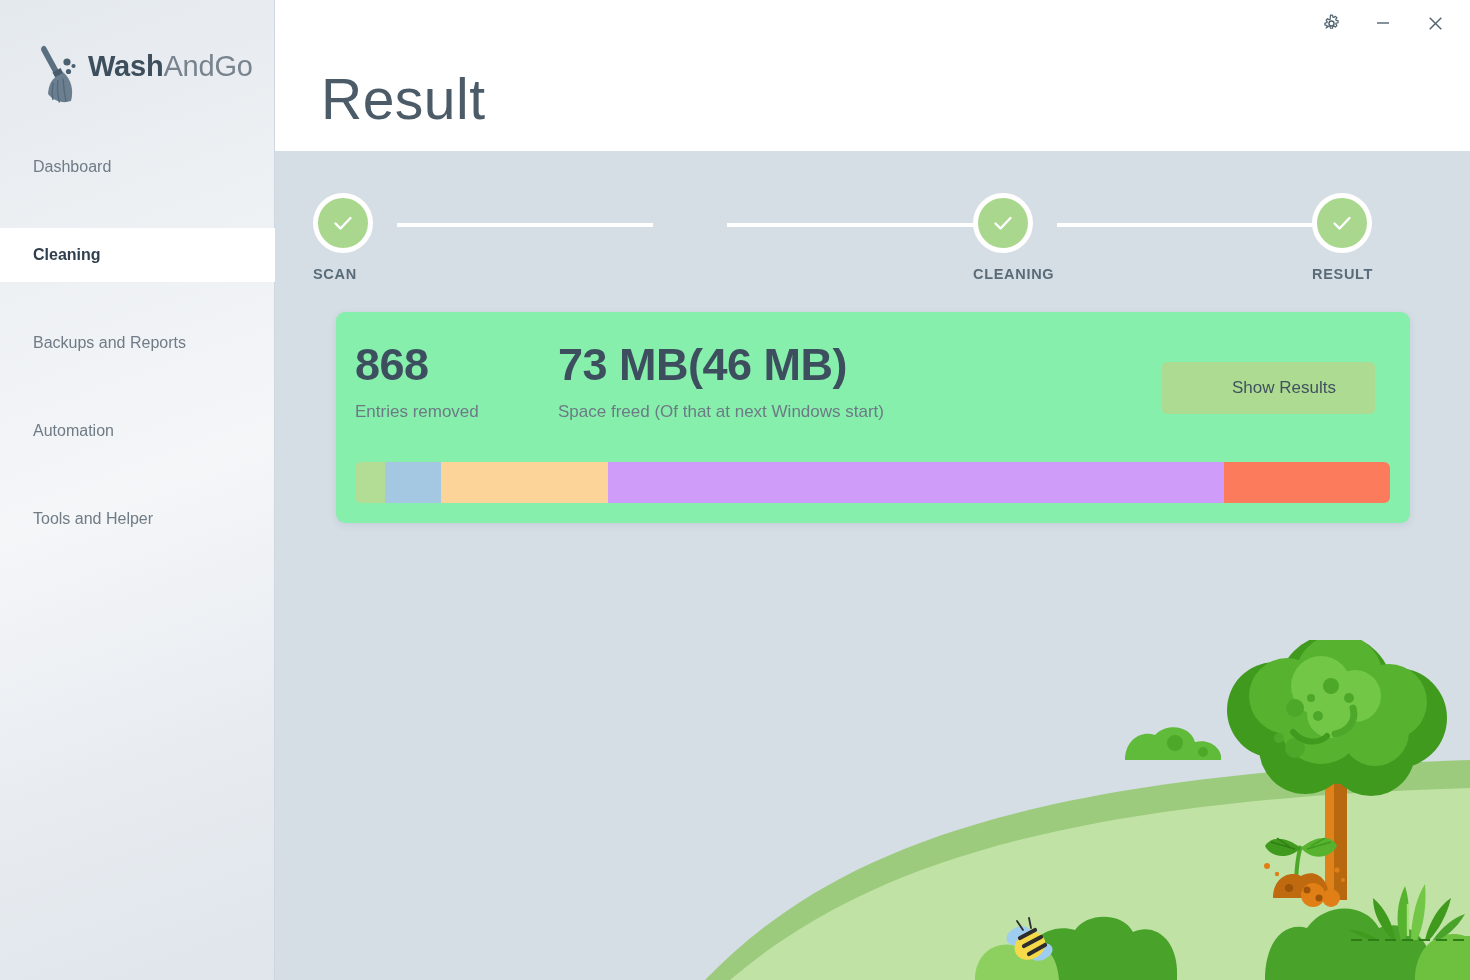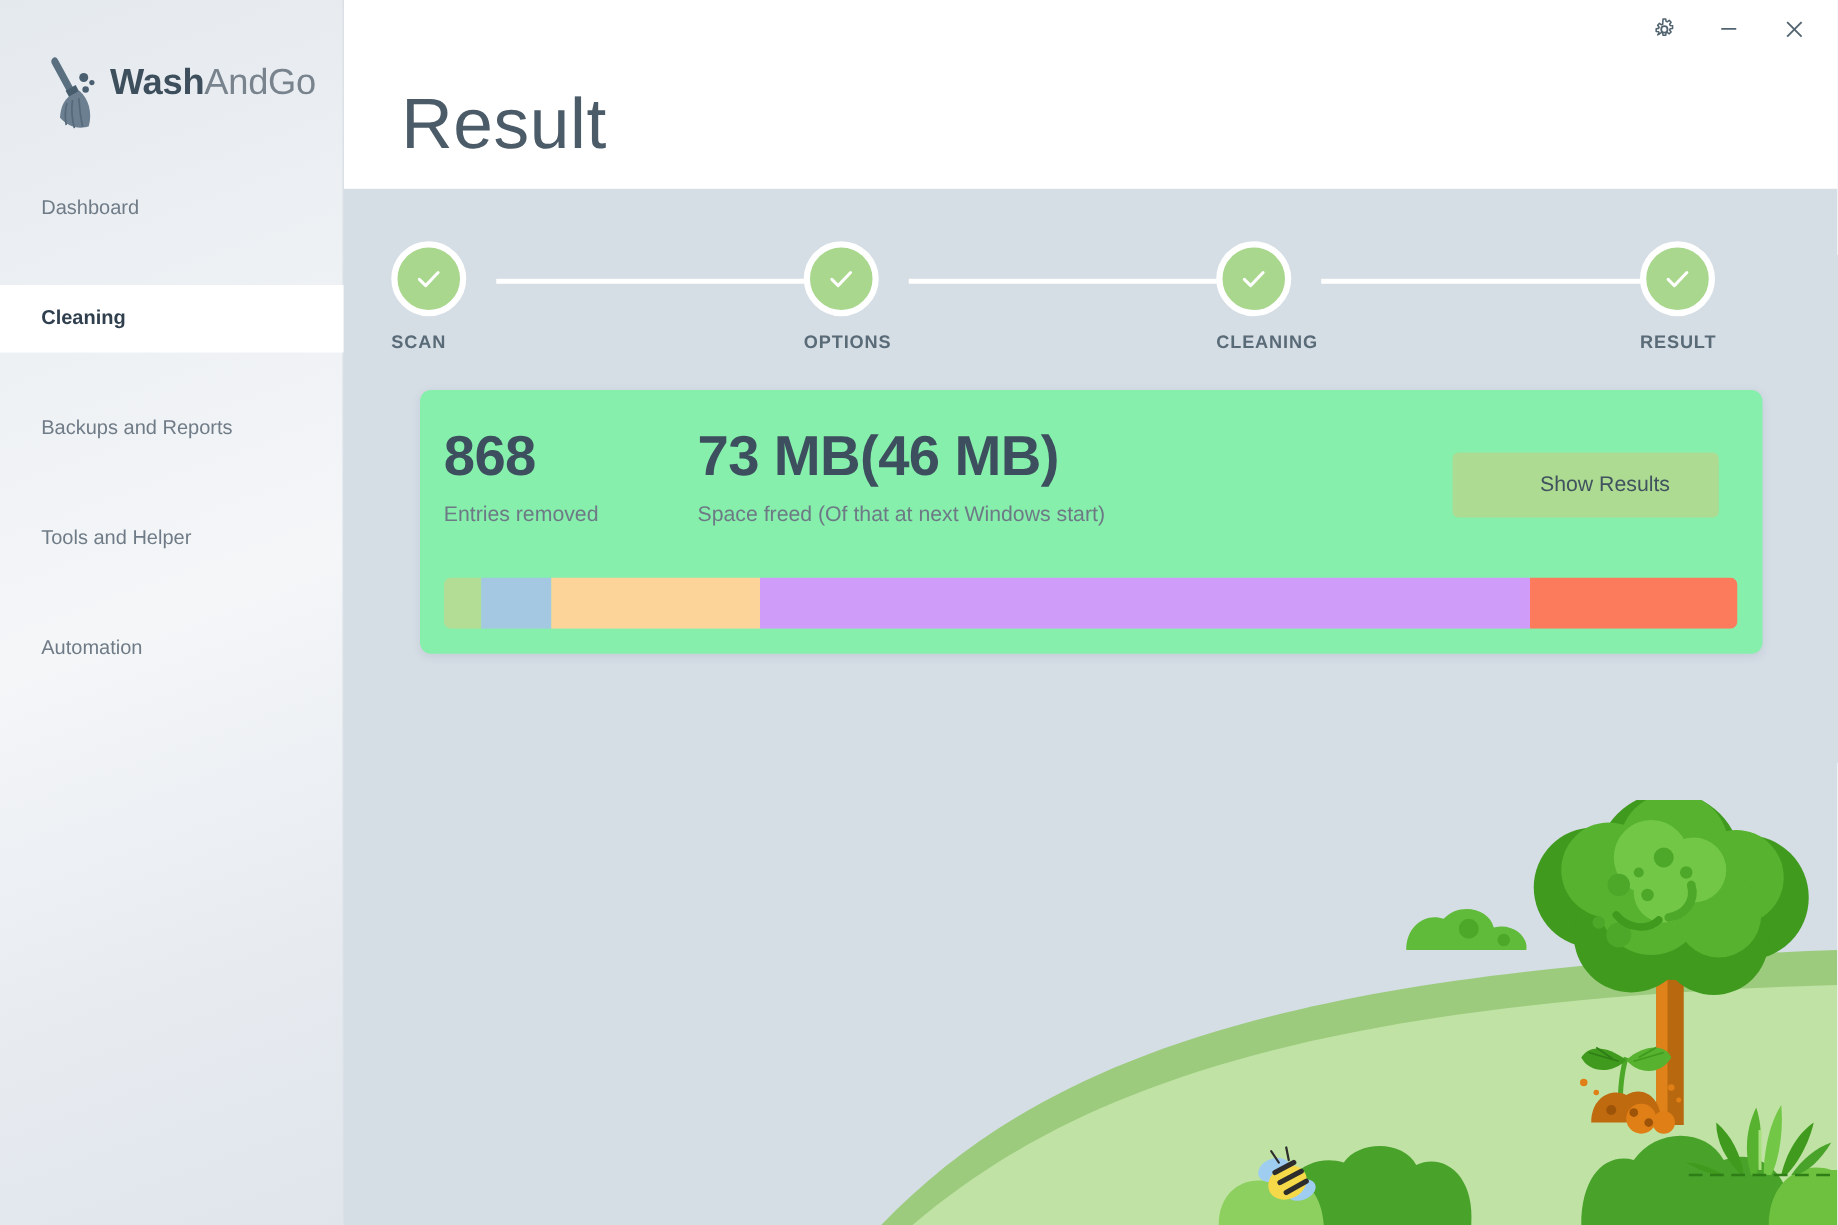--- a/index.html
+++ b/index.html
@@ -185,24 +185,24 @@
       <div class="nav-item">
         <span>Dashboard</span>
       </div>
       <div class="nav-item active spaced">
         <span>Cleaning</span>
       </div>
       <div class="nav-item spaced">
         <span>Backups and Reports</span>
       </div>
       <div class="nav-item spaced">
+        <span>Automation</span>
+      </div>
+      <div class="nav-item spaced">
         <span>Tools and Helper</span>
-      </div>
-      <div class="nav-item spaced">
-        <span>Automation</span>
       </div>
     </div>
   </div>
 
   <div class="win-ctrls">
     <div class="win-btn">
       <svg width="19" height="19" viewBox="0 0 20 20">
         <path d="M10 6.6a3.4 3.4 0 1 0 0 6.8 3.4 3.4 0 0 0 0-6.8Zm0 1.5a1.9 1.9 0 1 1 0 3.8 1.9 1.9 0 0 1 0-3.8Z" fill="#51636f"></path>
         <path d="M8.9 1.2h2.2l.35 2.05.95.4 1.7-1.2 1.55 1.55-1.2 1.7.4.95 2.05.35v2.2l-2.05.35-.4.95 1.2 1.7-1.55 1.55-1.7-1.2-.95.4-.35 2.05H8.9l-.35-2.05-.95-.4-1.7 1.2L4.35 14.7l1.2-1.7-.4-.95L3.1 11.7V9.5l2.05-.35.4-.95-1.2-1.7L5.9 4.95l1.7 1.2.95-.4Z" fill="none" stroke="#51636f" stroke-width="1.3" stroke-linejoin="round"></path>
       </svg>
@@ -327,28 +327,20 @@
 
       <div class="step" style="left:38px;">
         <div class="step-circle">
           <svg width="30" height="30" viewBox="0 0 30 30">
             <path d="M7.5 15.5 L12.5 20.5 L22.5 10" fill="none" stroke="#ffffff" stroke-width="2.4" stroke-linecap="round" stroke-linejoin="round"></path>
           </svg>
         </div>
         <div class="step-label">SCAN</div>
       </div>
 
-      <div class="step" style="left:368px;">
-        <div class="step-circle">
-          <svg width="30" height="30" viewBox="0 0 30 30">
-            <path d="M7.5 15.5 L12.5 20.5 L22.5 10" fill="none" stroke="#ffffff" stroke-width="2.4" stroke-linecap="round" stroke-linejoin="round"></path>
-          </svg>
-        </div>
-        <div class="step-label">OPTIONS</div>
-      </div>
 
       <div class="step" style="left:698px;">
         <div class="step-circle">
           <svg width="30" height="30" viewBox="0 0 30 30">
             <path d="M7.5 15.5 L12.5 20.5 L22.5 10" fill="none" stroke="#ffffff" stroke-width="2.4" stroke-linecap="round" stroke-linejoin="round"></path>
           </svg>
         </div>
         <div class="step-label">CLEANING</div>
       </div>
 

